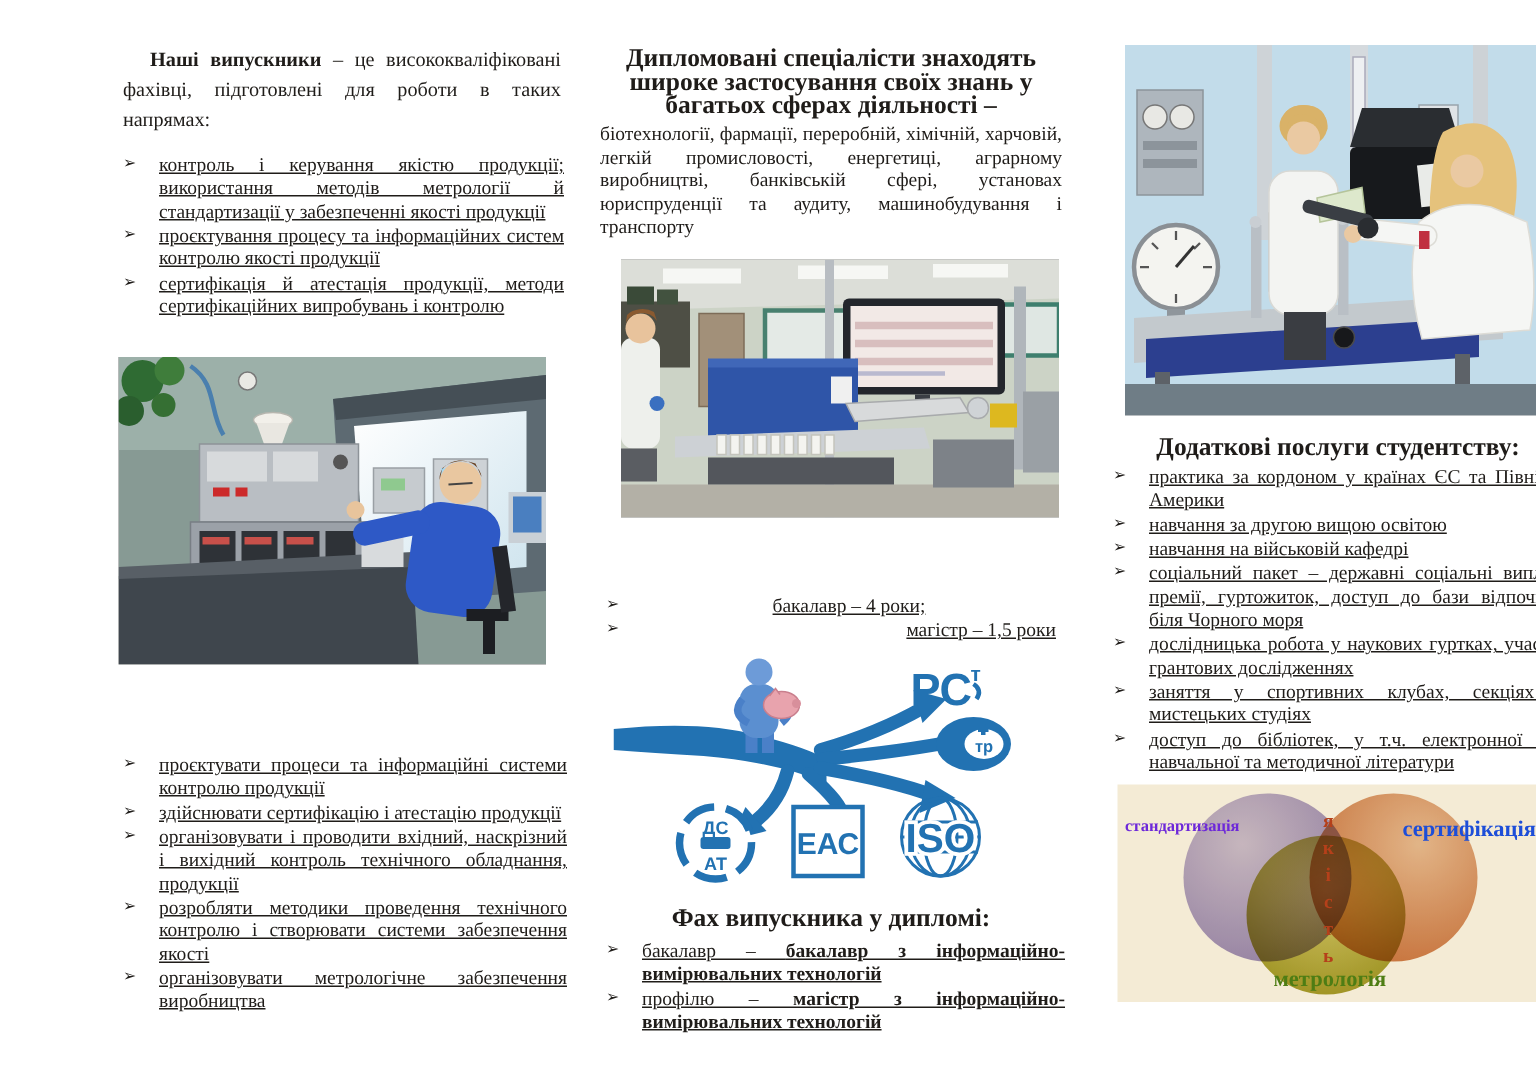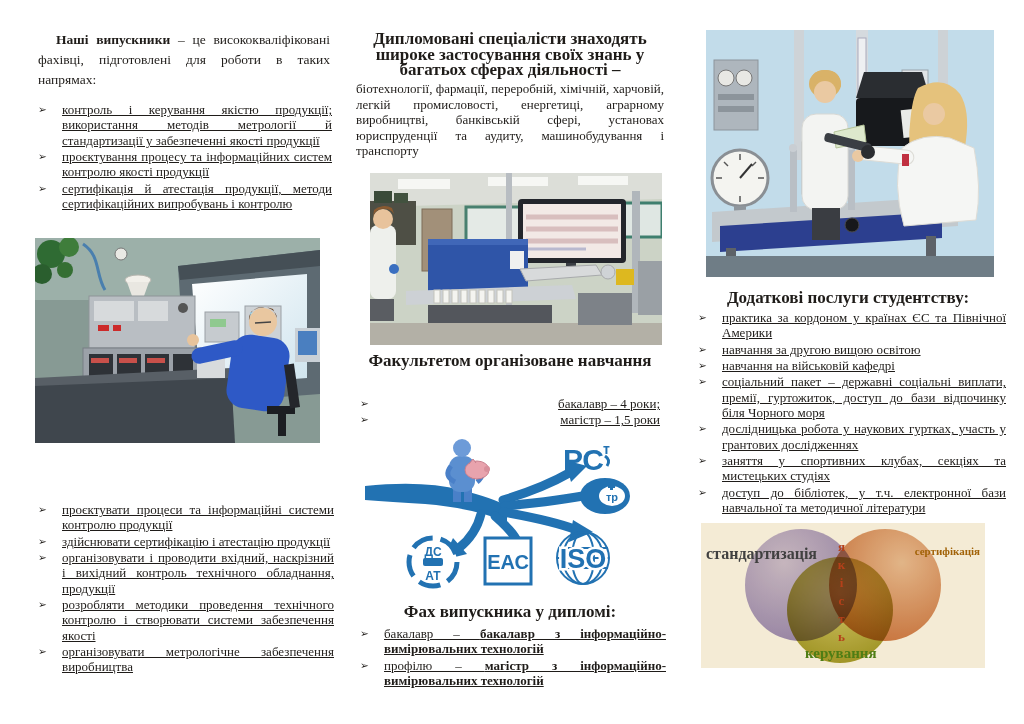--- a/index.html
+++ b/index.html
@@ -2,21 +2,21 @@
 <html lang="uk"><head>
 <meta charset="utf-8">
 <style>
   html,body{margin:0;padding:0;}
   body{
     width:1024px;height:724px;position:relative;overflow:hidden;
     background:#ffffff;color:#1f1c19;
     font-family:"Liberation Serif","DejaVu Serif",serif;
     font-size:13px;
   }
-  .abs{position:absolute;}
+  .abs{position:absolute;margin-left:44px;}
   .just{text-align:justify;}
   .center{text-align:center;}
   b,.bold{font-weight:bold;}
 
   
   .intro{line-height:20px;text-indent:18px;text-align:justify;font-size:13.5px;}
 
   
   .blist{line-height:1.18;}
   .b-item{display:flex;margin:0 0 1px 0;}
@@ -204,27 +204,26 @@
 
     <rect x="246" y="96" width="18" height="16" fill="#ddb81f"></rect>
     <rect x="268" y="88" width="24" height="54" fill="#9aa0a5"></rect>
     <rect x="0" y="150" width="292" height="22" fill="#b3b0a6"></rect>
     <rect x="58" y="132" width="124" height="18" fill="#53565c"></rect>
     <rect x="208" y="120" width="54" height="32" fill="#7d8288"></rect>
   </svg>
 </div>
 
 <div class="abs h-bold center" style="left:356px;top:351px;width:308px;">
-  <div>Факультетом організоване навчання</div>
 </div>
 
 <div class="abs blist" style="left:360px;top:396px;width:300px;">
   <div class="b-item">
     <span class="b-mark">➢</span>
-    <div class="b-text" style="text-align:right;">бакалавр – 4 роки;</div>
+    <div class="b-text" style="text-align:center;">бакалавр – 4 роки;</div>
   </div>
   <div class="b-item">
     <span class="b-mark">➢</span>
     <div class="b-text" style="text-align:right;">магістр – 1,5 роки</div>
   </div>
 </div>
 
 <div class="abs" style="left:365px;top:436px;width:300px;height:162px;">
   <svg viewBox="0 0 300 162" style="width:100%;height:100%;">
     <g fill="#2272b2">
@@ -401,17 +400,17 @@
   <div class="b-item">
     <span class="b-mark">➢</span>
     <div class="b-text">доступ до бібліотек, у т.ч. електронної бази навчальної та методичної літератури</div>
   </div>
 </div>
 
 <div class="abs venn" style="left:701px;top:523px;width:284px;height:145px;">
   <div class="circ" style="left:44px;top:6px;width:112px;height:112px;background:radial-gradient(circle at 35% 30%, #cfc5e2, #8f7fba);"></div>
   <div class="circ" style="left:128px;top:6px;width:112px;height:112px;background:radial-gradient(circle at 65% 30%, #ecc4a2, #c96a30);"></div>
   <div class="circ" style="left:86px;top:34px;width:106px;height:106px;background:radial-gradient(circle at 50% 35%, #ddd67c, #9a9418);"></div>
-  <div class="lbl" style="left:5px;top:22px;font-size:16px;color:#404040;">стандартизація</div>
-  <div class="lbl" style="right:5px;top:22px;font-size:11px;color:#a16207;">сертифікація</div>
-  <div class="lbl" style="left:104px;top:122px;font-size:15px;color:#4e7d14;">керування</div>
+  <div class="lbl" style="left:5px;top:22px;font-size:11px;color:#6d28d9;">стандартизація</div>
+  <div class="lbl" style="right:5px;top:22px;font-size:15px;color:#1d4ed8;">сертифікація</div>
+  <div class="lbl" style="left:104px;top:122px;font-size:15px;color:#4e7d14;">метрологія</div>
   <div class="lbl vert" style="left:132px;top:16px;height:112px;font-size:13px;color:#b5401a;">якість</div>
 </div>
 
 </body></html>

